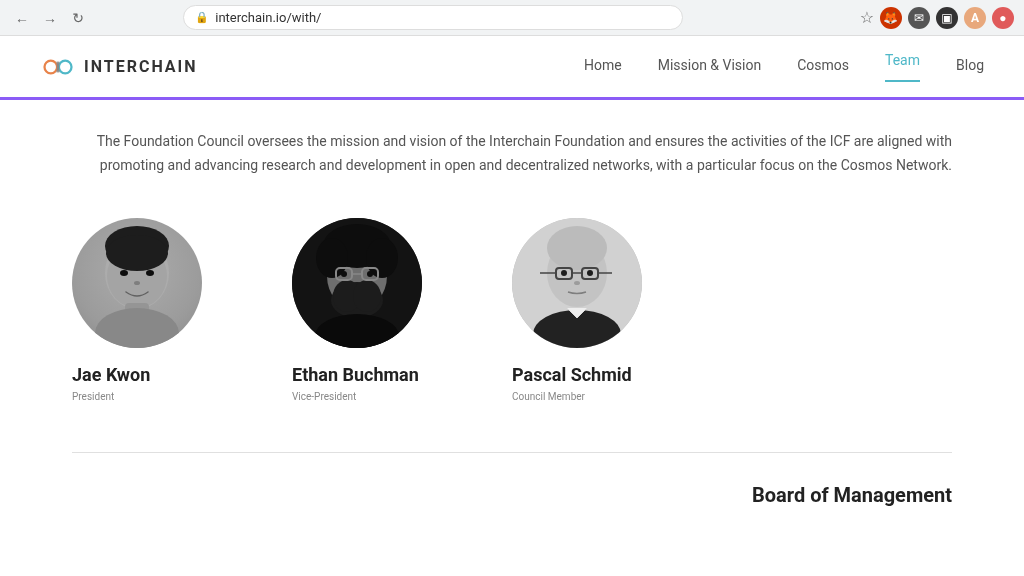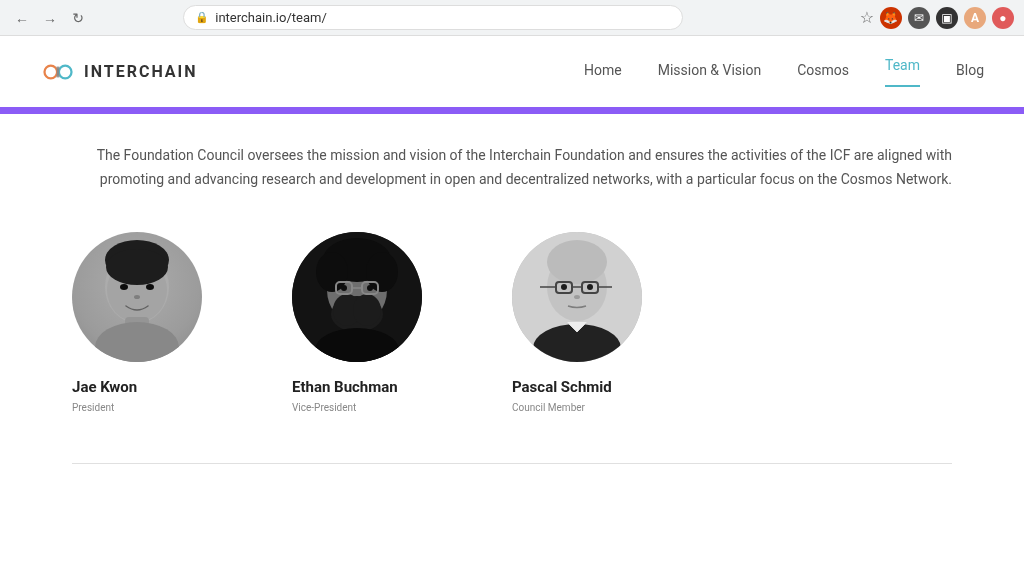--- a/index.html
+++ b/index.html
@@ -68,25 +68,25 @@
       align-items: center;
       justify-content: center;
       font-size: 14px;
       cursor: pointer;
     }
     .avatar-icon-orange { background: #e8a87c; color: #fff; font-size: 12px; font-weight: bold; }
     .avatar-icon-red { background: #e05a5a; color: #fff; font-size: 12px; font-weight: bold; }
 
     
     .site-header {
-      border-bottom: 7px solid #8b5cf6;
+      border-bottom: 3px solid #8b5cf6;
       padding: 0 40px;
       display: flex;
       align-items: center;
-      height: 78px;
+      height: 64px;
     }
     .logo {
       display: flex;
       align-items: center;
       gap: 8px;
       font-weight: 700;
       font-size: 16px;
       letter-spacing: 2px;
       color: #333;
       text-decoration: none;
@@ -151,21 +151,21 @@
       overflow: hidden;
       display: flex;
       align-items: center;
       justify-content: center;
       font-size: 48px;
       color: #888;
       filter: grayscale(100%);
     }
     .member-name {
       font-weight: 700;
-      font-size: 15px;
+      font-size: 18px;
       color: #222;
       margin-bottom: 6px;
     }
     .member-title {
       color: #888;
       font-size: 10px;
     }
 
     
     .divider {
@@ -195,21 +195,21 @@
 <body>
 
 <div class="browser-chrome">
   <div class="browser-nav-buttons">
     <button class="nav-btn">←</button>
     <button class="nav-btn">→</button>
     <button class="nav-btn">↻</button>
   </div>
   <div class="address-bar">
     <span class="lock-icon">🔒</span>
-    <span>interchain.io/team/</span>
+    <span>interchain.io/with/</span>
   </div>
   <div class="browser-actions">
     <span style="color:#666;font-size:16px;cursor:pointer;">☆</span>
     <div class="browser-action-icon" style="background:#cc3300;color:#fff;font-size:12px;">🦊</div>
     <div class="browser-action-icon" style="background:#555;color:#fff;font-size:12px;">✉</div>
     <div class="browser-action-icon" style="background:#333;color:#fff;font-size:12px;">▣</div>
     <div class="browser-action-icon avatar-icon-orange">A</div>
     <div class="browser-action-icon avatar-icon-red">●</div>
   </div>
 </div>
@@ -322,13 +322,14 @@
           <path d="M55 90 L65 100 L75 90" fill="#eee" stroke="#ddd" stroke-width="1"></path>
         </svg>
       </div>
       <div class="member-name">Pascal Schmid</div>
       <div class="member-title">Council Member</div>
     </div>
   </div>
 
   <hr class="divider">
 
+  <h2 class="section-title">Board of Management</h2>
 </main>
 
 </body></html>

